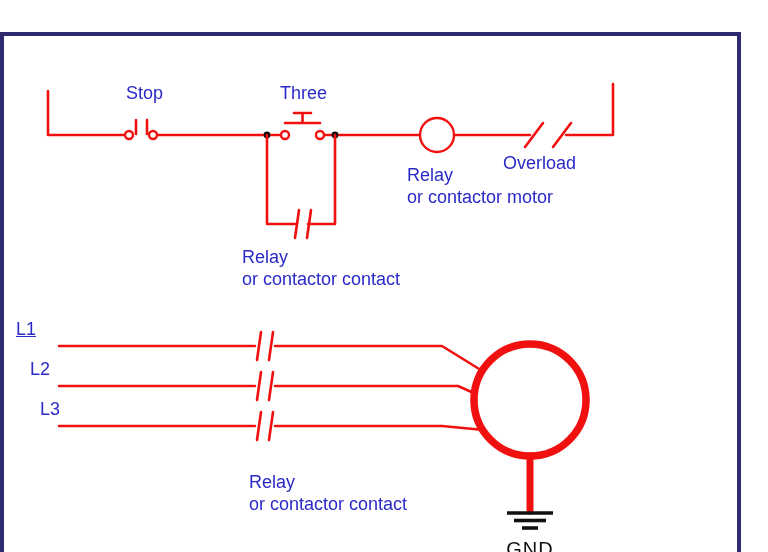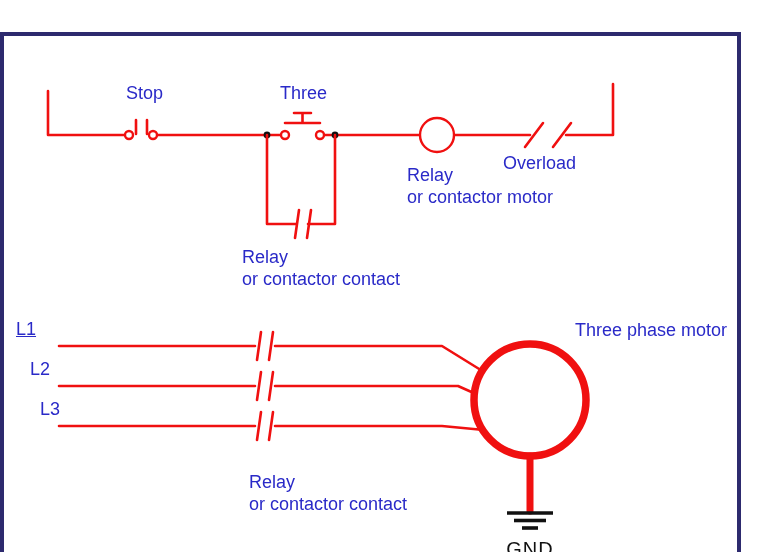--- a/index.html
+++ b/index.html
@@ -126,21 +126,20 @@
 
   <div>
     <div class="lbl" style="left:238px; top:210px;">Relay</div>
     <div class="lbl" style="left:238px; top:232px;">or contactor contact</div>
   </div>
 
   <div class="lbl" style="left:12px; top:282px;text-decoration:underline;">L1</div>
   <div class="lbl" style="left:26px; top:322px;">L2</div>
   <div class="lbl" style="left:36px; top:362px;">L3</div>
 
-  <div class="lbl" style="left:571px; top:283px;">Three phase motor</div>
 
   <div>
     <div class="lbl" style="left:245px; top:435px;">Relay</div>
     <div class="lbl" style="left:245px; top:457px;">or contactor contact</div>
   </div>
 
   <div class="lbl-black" style="left:526px; top:502px;">GND</div>
 
 </div>
 

